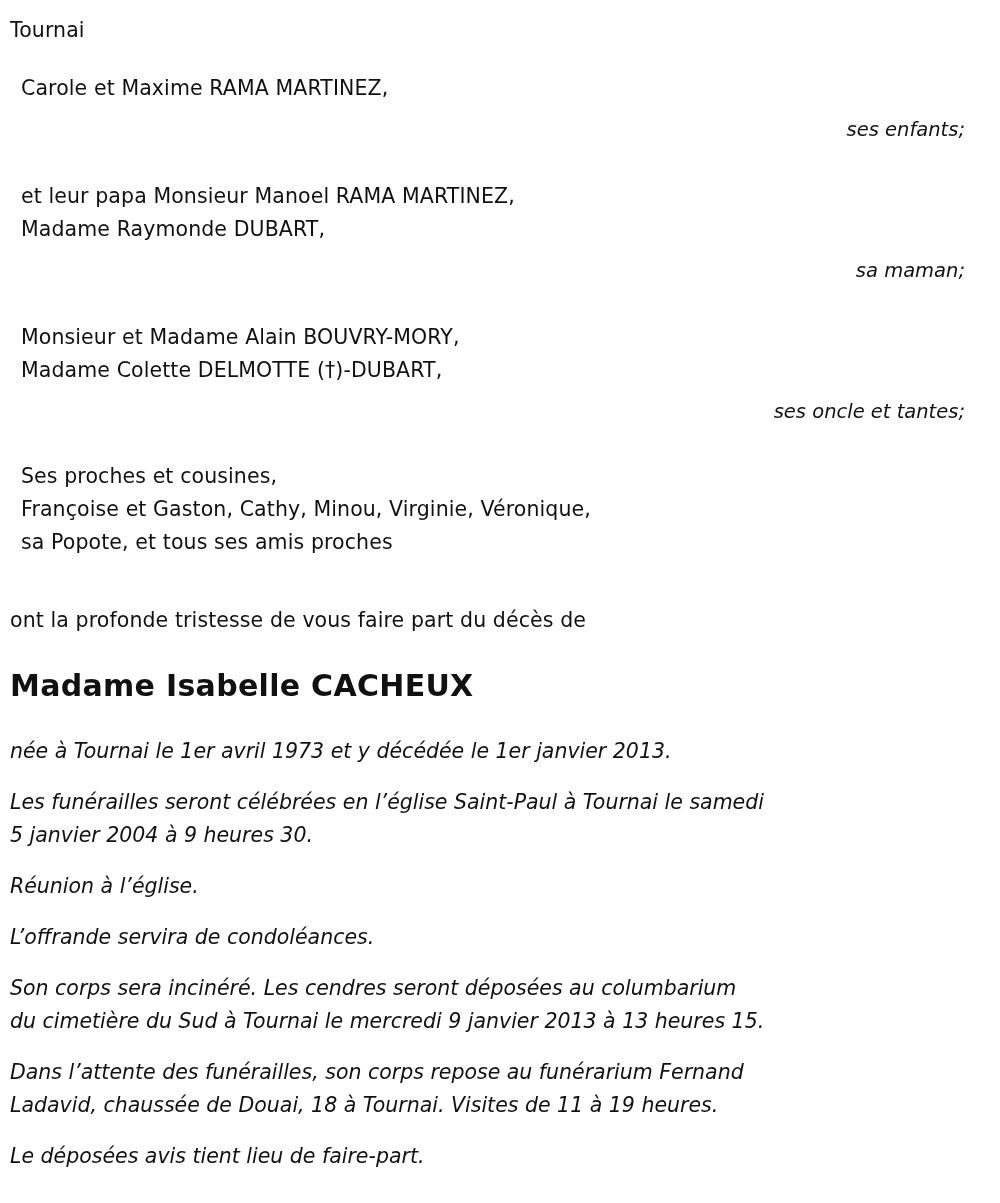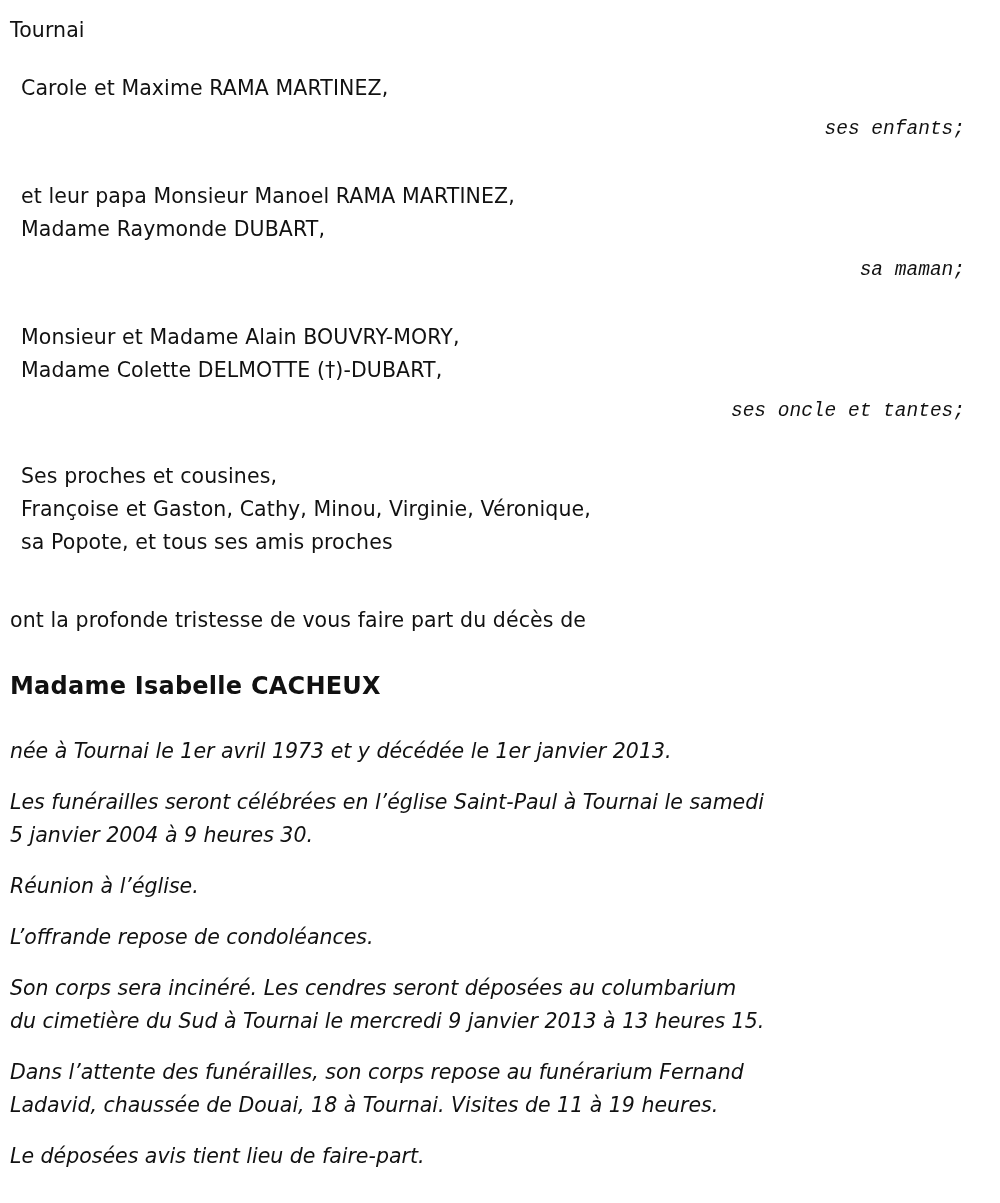--- a/index.html
+++ b/index.html
@@ -38,35 +38,34 @@
   }
 
   
   .relation {
     font-size: 19.5px;
     line-height: 33px;
     font-style: italic;
     text-align: right;
     padding-right: 12px;
     white-space: pre;
-    font-family: Liberation Mono, monospace;
   }
 
   
   .sp-8  { height: 8px; }
   .sp-10 { height: 10px; }
   .sp-12 { height: 12px; }
   .sp-14 { height: 14px; }
   .sp-18 { height: 18px; }
   .sp-30 { height: 30px; }
   .sp-34 { height: 34px; }
 
   
   .deceased-name {
-    font-size: 24px;
+    font-size: 30px;
     font-weight: bold;
     line-height: 38px;
     letter-spacing: 0.01em;
     white-space: pre;
   }
 
   .para {
     font-size: 20.5px;
     line-height: 33px;
     white-space: pre-line;
@@ -127,21 +126,21 @@
   <div class="para">née à Tournai le 1er avril 1973 et y décédée le 1er janvier 2013.</div>
   <div class="sp-18"></div>
 
   <div class="para">Les funérailles seront célébrées en l’église Saint-Paul à Tournai le samedi
 5 janvier 2004 à 9 heures 30.</div>
   <div class="sp-18"></div>
 
   <div class="para">Réunion à l’église.</div>
   <div class="sp-18"></div>
 
-  <div class="para">L’offrande repose de condoléances.</div>
+  <div class="para">L’offrande servira de condoléances.</div>
   <div class="sp-18"></div>
 
   <div class="para">Son corps sera incinéré. Les cendres seront déposées au columbarium
 du cimetière du Sud à Tournai le mercredi 9 janvier 2013 à 13 heures 15.</div>
   <div class="sp-18"></div>
 
   <div class="para">Dans l’attente des funérailles, son corps repose au funérarium Fernand
 Ladavid, chaussée de Douai, 18 à Tournai. Visites de 11 à 19 heures.</div>
   <div class="sp-18"></div>
 

